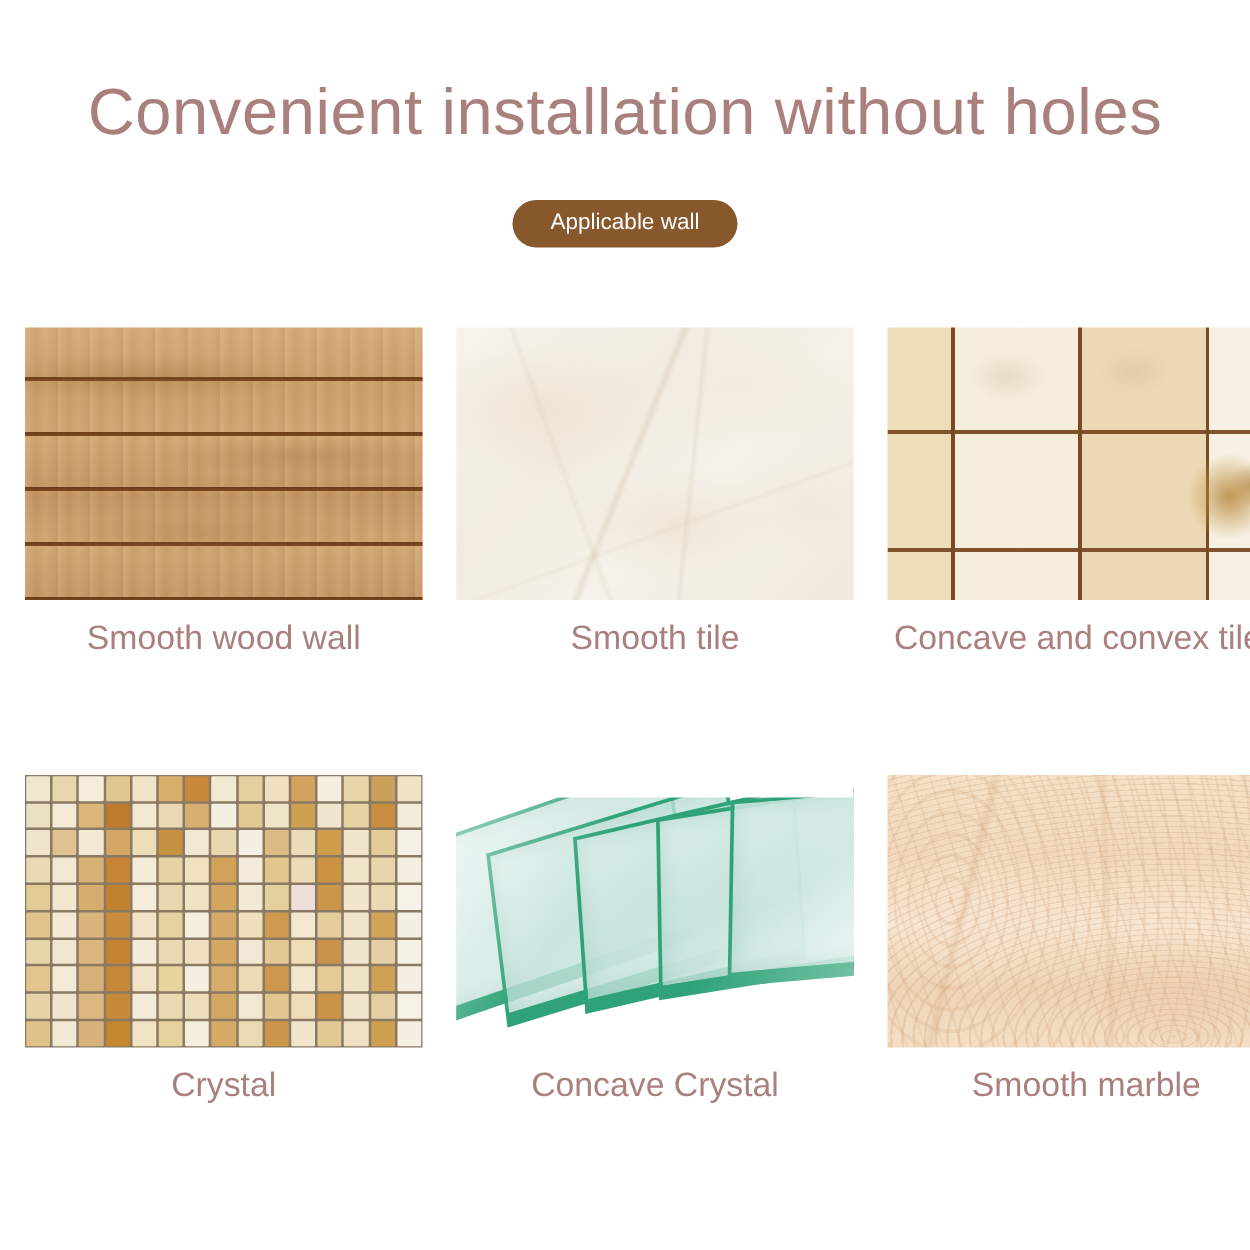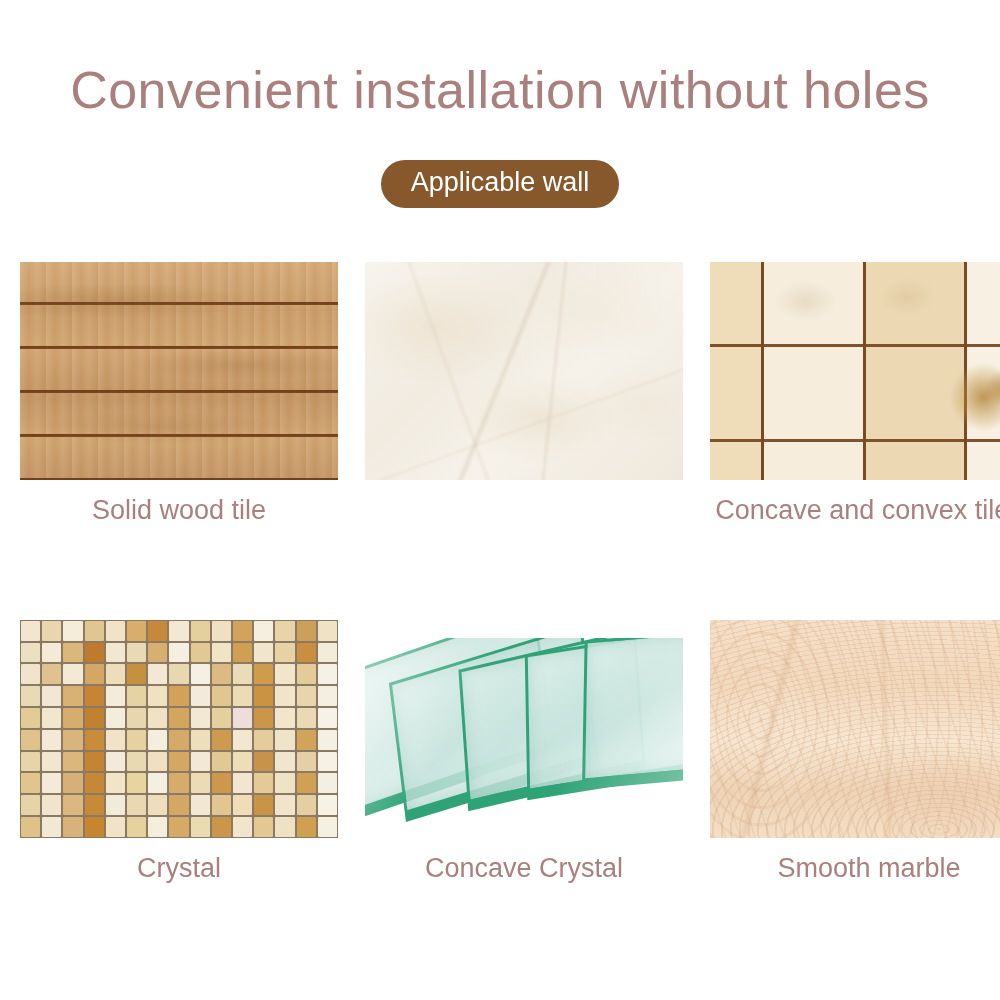--- a/index.html
+++ b/index.html
@@ -23,21 +23,21 @@
     white-space:nowrap;
   }
   .badge-wrap{
     position:absolute;top:160px;left:0;width:1000px;
     text-align:center;
   }
   .badge{
     display:inline-block;
     background:#86582c;
     color:#ffffff;
-    font-size:27px;
+    font-size:18px;
     padding:8px 30px 10px 30px;
     border-radius:26px;
     line-height:1.1;
   }
 
   
   .grid{
     position:absolute;
     top:262px;left:20px;
     width:960px;
@@ -219,25 +219,26 @@
   <div class="badge-wrap">
     <span class="badge" style="background: rgb(134, 88, 44); color: rgb(255, 255, 255);">Applicable wall</span>
   </div>
 
   <div class="grid">
 
     <div class="row row1">
 
       <div class="cell">
         <div class="photo tex-wood"></div>
-        <div class="caption" style="color: rgb(169, 128, 125);">Solid wood tile</div>
+        <div class="caption" style="color: rgb(169, 128, 125);">Smooth wood wall</div>
       </div>
 
       <div class="cell">
         <div class="photo tex-smoothtile"></div>
+        <div class="caption" style="color: rgb(169, 128, 125);">Smooth tile</div>
       </div>
 
       <div class="cell">
         <div class="photo tex-cctile"></div>
         <div class="caption" style="color: rgb(169, 128, 125);">Concave and convex tiles</div>
       </div>
 
     </div>
 
     <div class="row row2">

